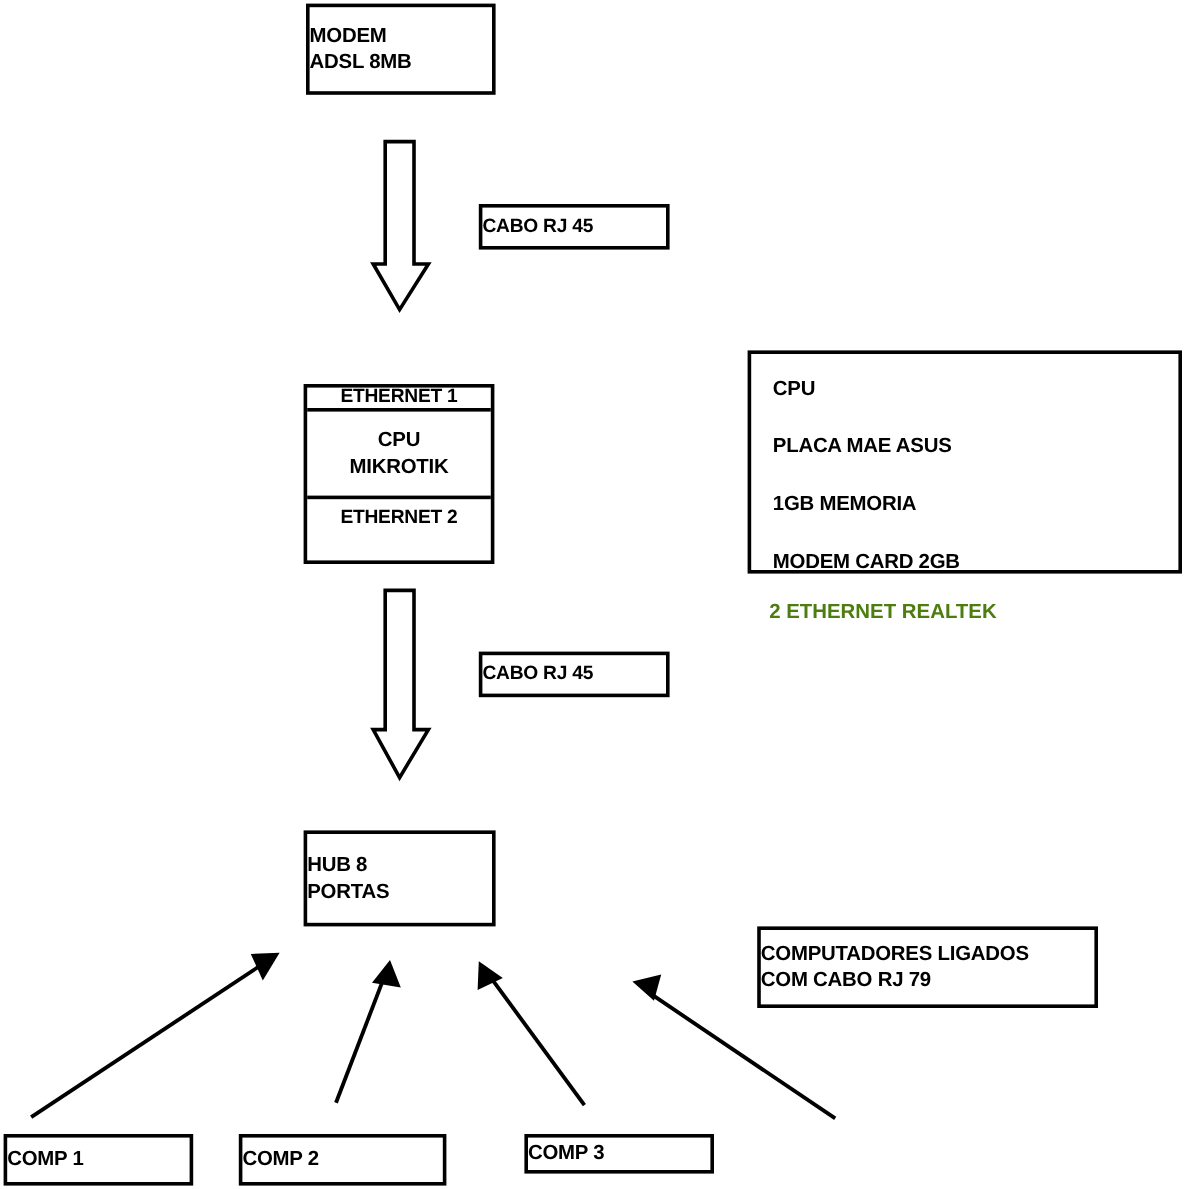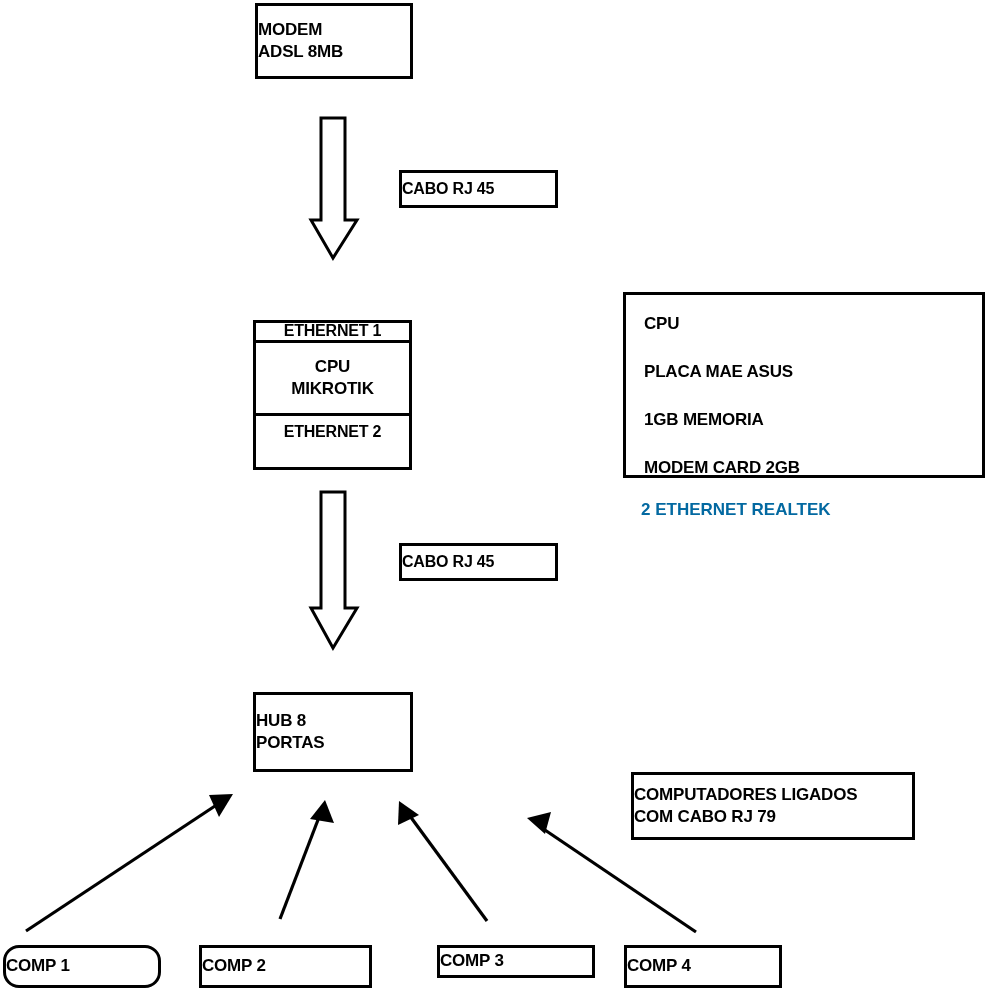--- a/index.html
+++ b/index.html
@@ -57,32 +57,32 @@
   #specs-node {
     left:623px; top:292px; width:362px; height:186px;
     display:block; padding:18px 0 0 18px; text-align:left;
     align-items:flex-start; justify-content:flex-start;
     font-size:17px;
   }
   #specs-node .line { margin-bottom: 26px; }
 
   #specs-extra {
     position:absolute; left:641px; top:500px;
-    font-size:17px; font-weight:bold; color:#0369a1;
+    font-size:17px; font-weight:bold; color:#4d7c0f;
     white-space:nowrap;
   }
 
   #cable1-node { left:399px; top:170px; width:159px; height:38px; font-size:16px; }
   #cable2-node { left:399px; top:543px; width:159px; height:38px; font-size:16px; }
 
   #hub-node    { left:253px; top:692px; width:160px; height:80px; font-size:17px; }
 
   #note-node   { left:631px; top:772px; width:284px; height:68px; font-size:17px; }
 
-  #comp1-node  { left:3px;   top:945px; width:158px; height:43px; font-size:17px;border-radius:16px; }
+  #comp1-node  { left:3px;   top:945px; width:158px; height:43px; font-size:17px; }
   #comp2-node  { left:199px; top:945px; width:173px; height:43px; font-size:17px; }
   #comp3-node  { left:437px; top:945px; width:158px; height:33px; font-size:17px; }
   #comp4-node  { left:624px; top:945px; width:158px; height:43px; font-size:17px; }
 
   #edges {
     position: absolute;
     left: 0; top: 0;
     width: 990px;
     height: 991px;
     pointer-events: none;
@@ -185,17 +185,14 @@
   </div>
 
   <div class="node" id="comp2-node">
     <span class="line">COMP 2</span>
   </div>
 
   <div class="node" id="comp3-node">
     <span class="line">COMP 3</span>
   </div>
 
-  <div class="node" id="comp4-node">
-    <span class="line">COMP 4</span>
-  </div>
 
 </div>
 
 </body></html>

